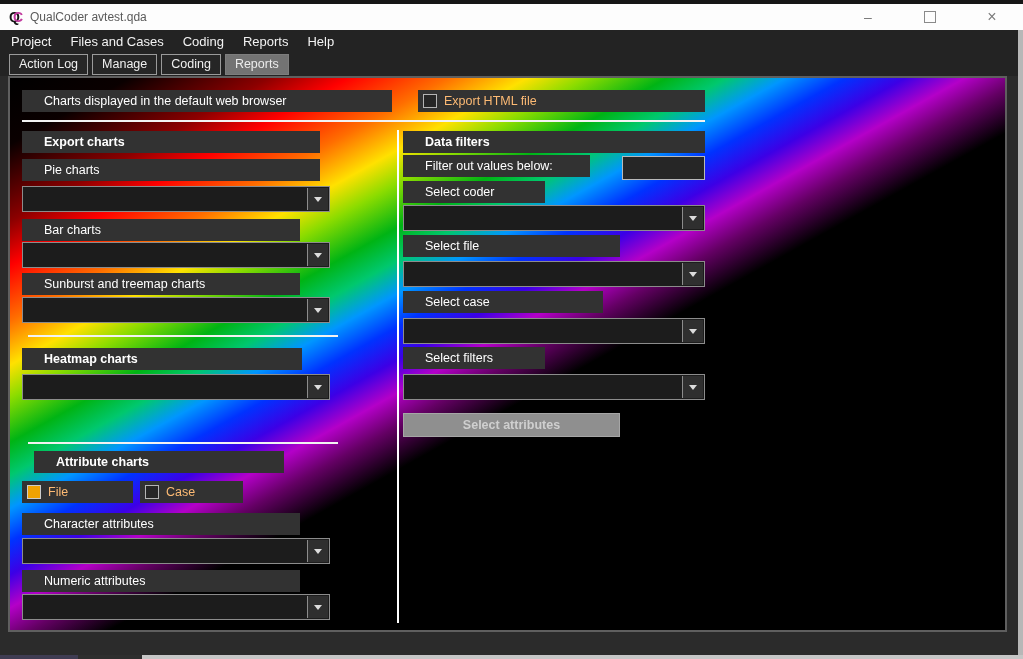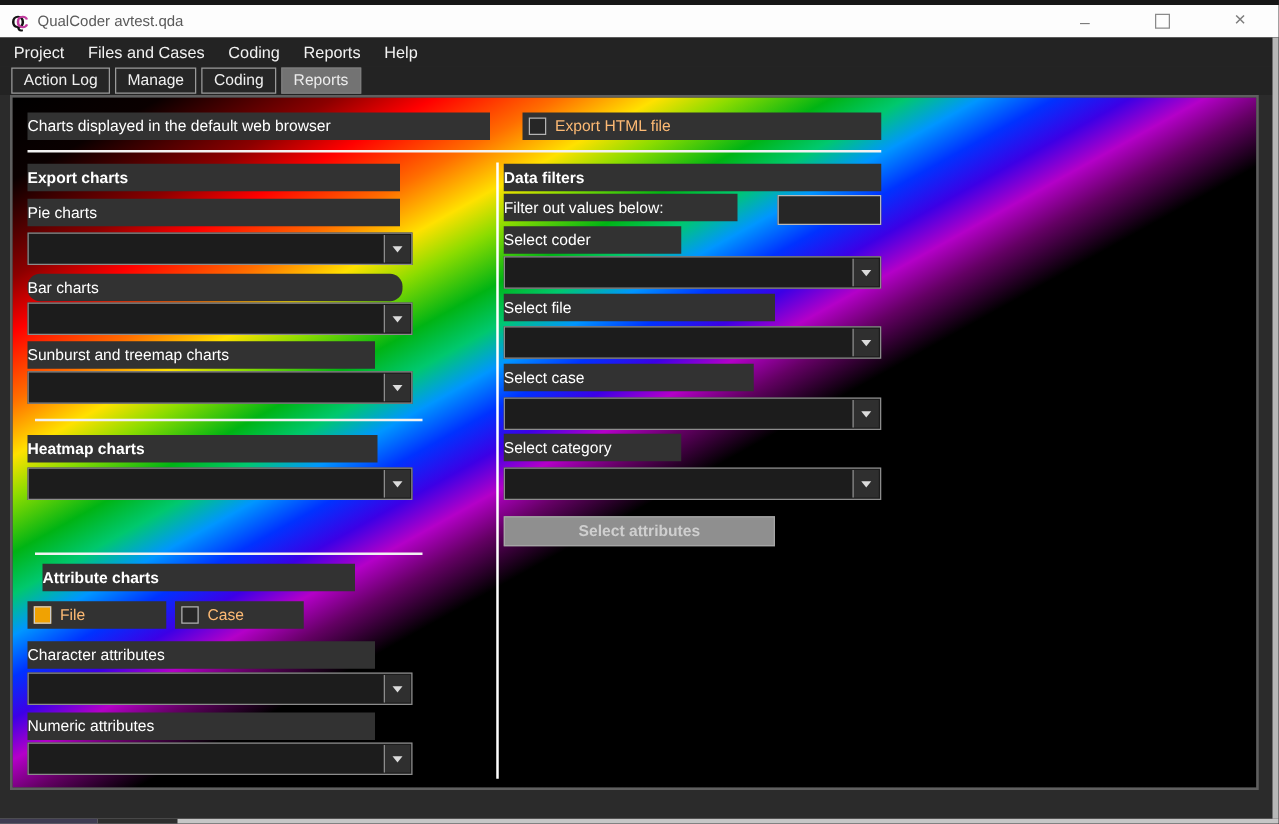--- a/index.html
+++ b/index.html
@@ -28,21 +28,21 @@
   .tab{height:19px;line-height:19px;padding:0 9px;font-size:12.5px;color:#f0f0f0;border:1px solid #9a9a9a;background:#262626;white-space:nowrap;}
   .tab.selected{background:#737373;border-color:#7d7d7d;color:#ececec;}
 
   
   .content{position:absolute;left:8px;top:76px;width:999px;height:556px;box-sizing:border-box;border:2px solid #5f5f5f;
     background:linear-gradient(to bottom right,
       #000000 0%, #0a0000 6%, #8c0000 13%, #ff0000 17%, #ff6e00 22%,
       #ffe100 26%, #8cdc00 29%, #00b414 33%, #00c86e 36%, #0096ff 39%,
       #0032ff 42%, #3c00e6 45%, #b400c8 48%, #640064 51%, #000000 55%, #000000 100%);}
 
-  .lbl{position:absolute;background:#323232;color:#ffffff;font-size:12.5px;line-height:22px;height:22px;padding-left:0;box-sizing:border-box;white-space:nowrap;overflow:hidden;}
+  .lbl{position:absolute;background:#323232;color:#ffffff;font-size:12.5px;line-height:22px;height:22px;padding-left:22px;box-sizing:border-box;white-space:nowrap;overflow:hidden;}
   .lbl.bold{font-weight:bold;}
 
   .combo{position:absolute;height:26px;background:#1c1c1c;border:1px solid #8c8c8c;box-sizing:border-box;}
   .combo .val{position:absolute;left:6px;top:0;line-height:24px;color:#e0e0e0;font-size:12px;}
   .combo .arrow-btn{position:absolute;right:1px;top:1px;bottom:1px;width:20px;background:#2f2f2f;border-left:1px solid #8c8c8c;display:flex;align-items:center;justify-content:center;}
   .tri{width:0;height:0;border-left:4px solid transparent;border-right:4px solid transparent;border-top:5px solid #dcdcdc;display:block;}
 
   .hline{position:absolute;height:2px;background:#f2f2f2;}
   .vline{position:absolute;width:2px;background:#ffffff;}
 
@@ -115,21 +115,21 @@
     <div class="lbl bold" style="left:12px;top:53px;width:298px;">Export charts</div>
 
     <div class="lbl" style="left:12px;top:81px;width:298px;">Pie charts</div>
     <div class="combo" style="left:12px;top:108px;width:308px;">
       <span class="val"></span>
       <span class="arrow-btn">
           <span class="tri"></span>
         </span>
     </div>
 
-    <div class="lbl" style="left:12px;top:141px;width:300px;border-radius:10px;">Bar charts</div>
+    <div class="lbl" style="left:12px;top:141px;width:278px;">Bar charts</div>
     <div class="combo" style="left:12px;top:164px;width:308px;">
       <span class="val"></span>
       <span class="arrow-btn">
           <span class="tri"></span>
         </span>
     </div>
 
     <div class="lbl" style="left:12px;top:195px;width:278px;">Sunburst and treemap charts</div>
     <div class="combo" style="left:12px;top:219px;width:308px;">
       <span class="val"></span>
@@ -199,21 +199,21 @@
     </div>
 
     <div class="lbl" style="left:393px;top:213px;width:200px;">Select case</div>
     <div class="combo" style="left:393px;top:240px;width:302px;">
       <span class="val"></span>
       <span class="arrow-btn">
           <span class="tri"></span>
         </span>
     </div>
 
-    <div class="lbl" style="left:393px;top:269px;width:142px;">Select category</div>
+    <div class="lbl" style="left:393px;top:269px;width:142px;">Select filters</div>
     <div class="combo" style="left:393px;top:296px;width:302px;">
       <span class="val"></span>
       <span class="arrow-btn">
           <span class="tri"></span>
         </span>
     </div>
 
     <div class="btn" style="left:393px;top:335px;width:217px;">Select attributes</div>
 
   </div>

